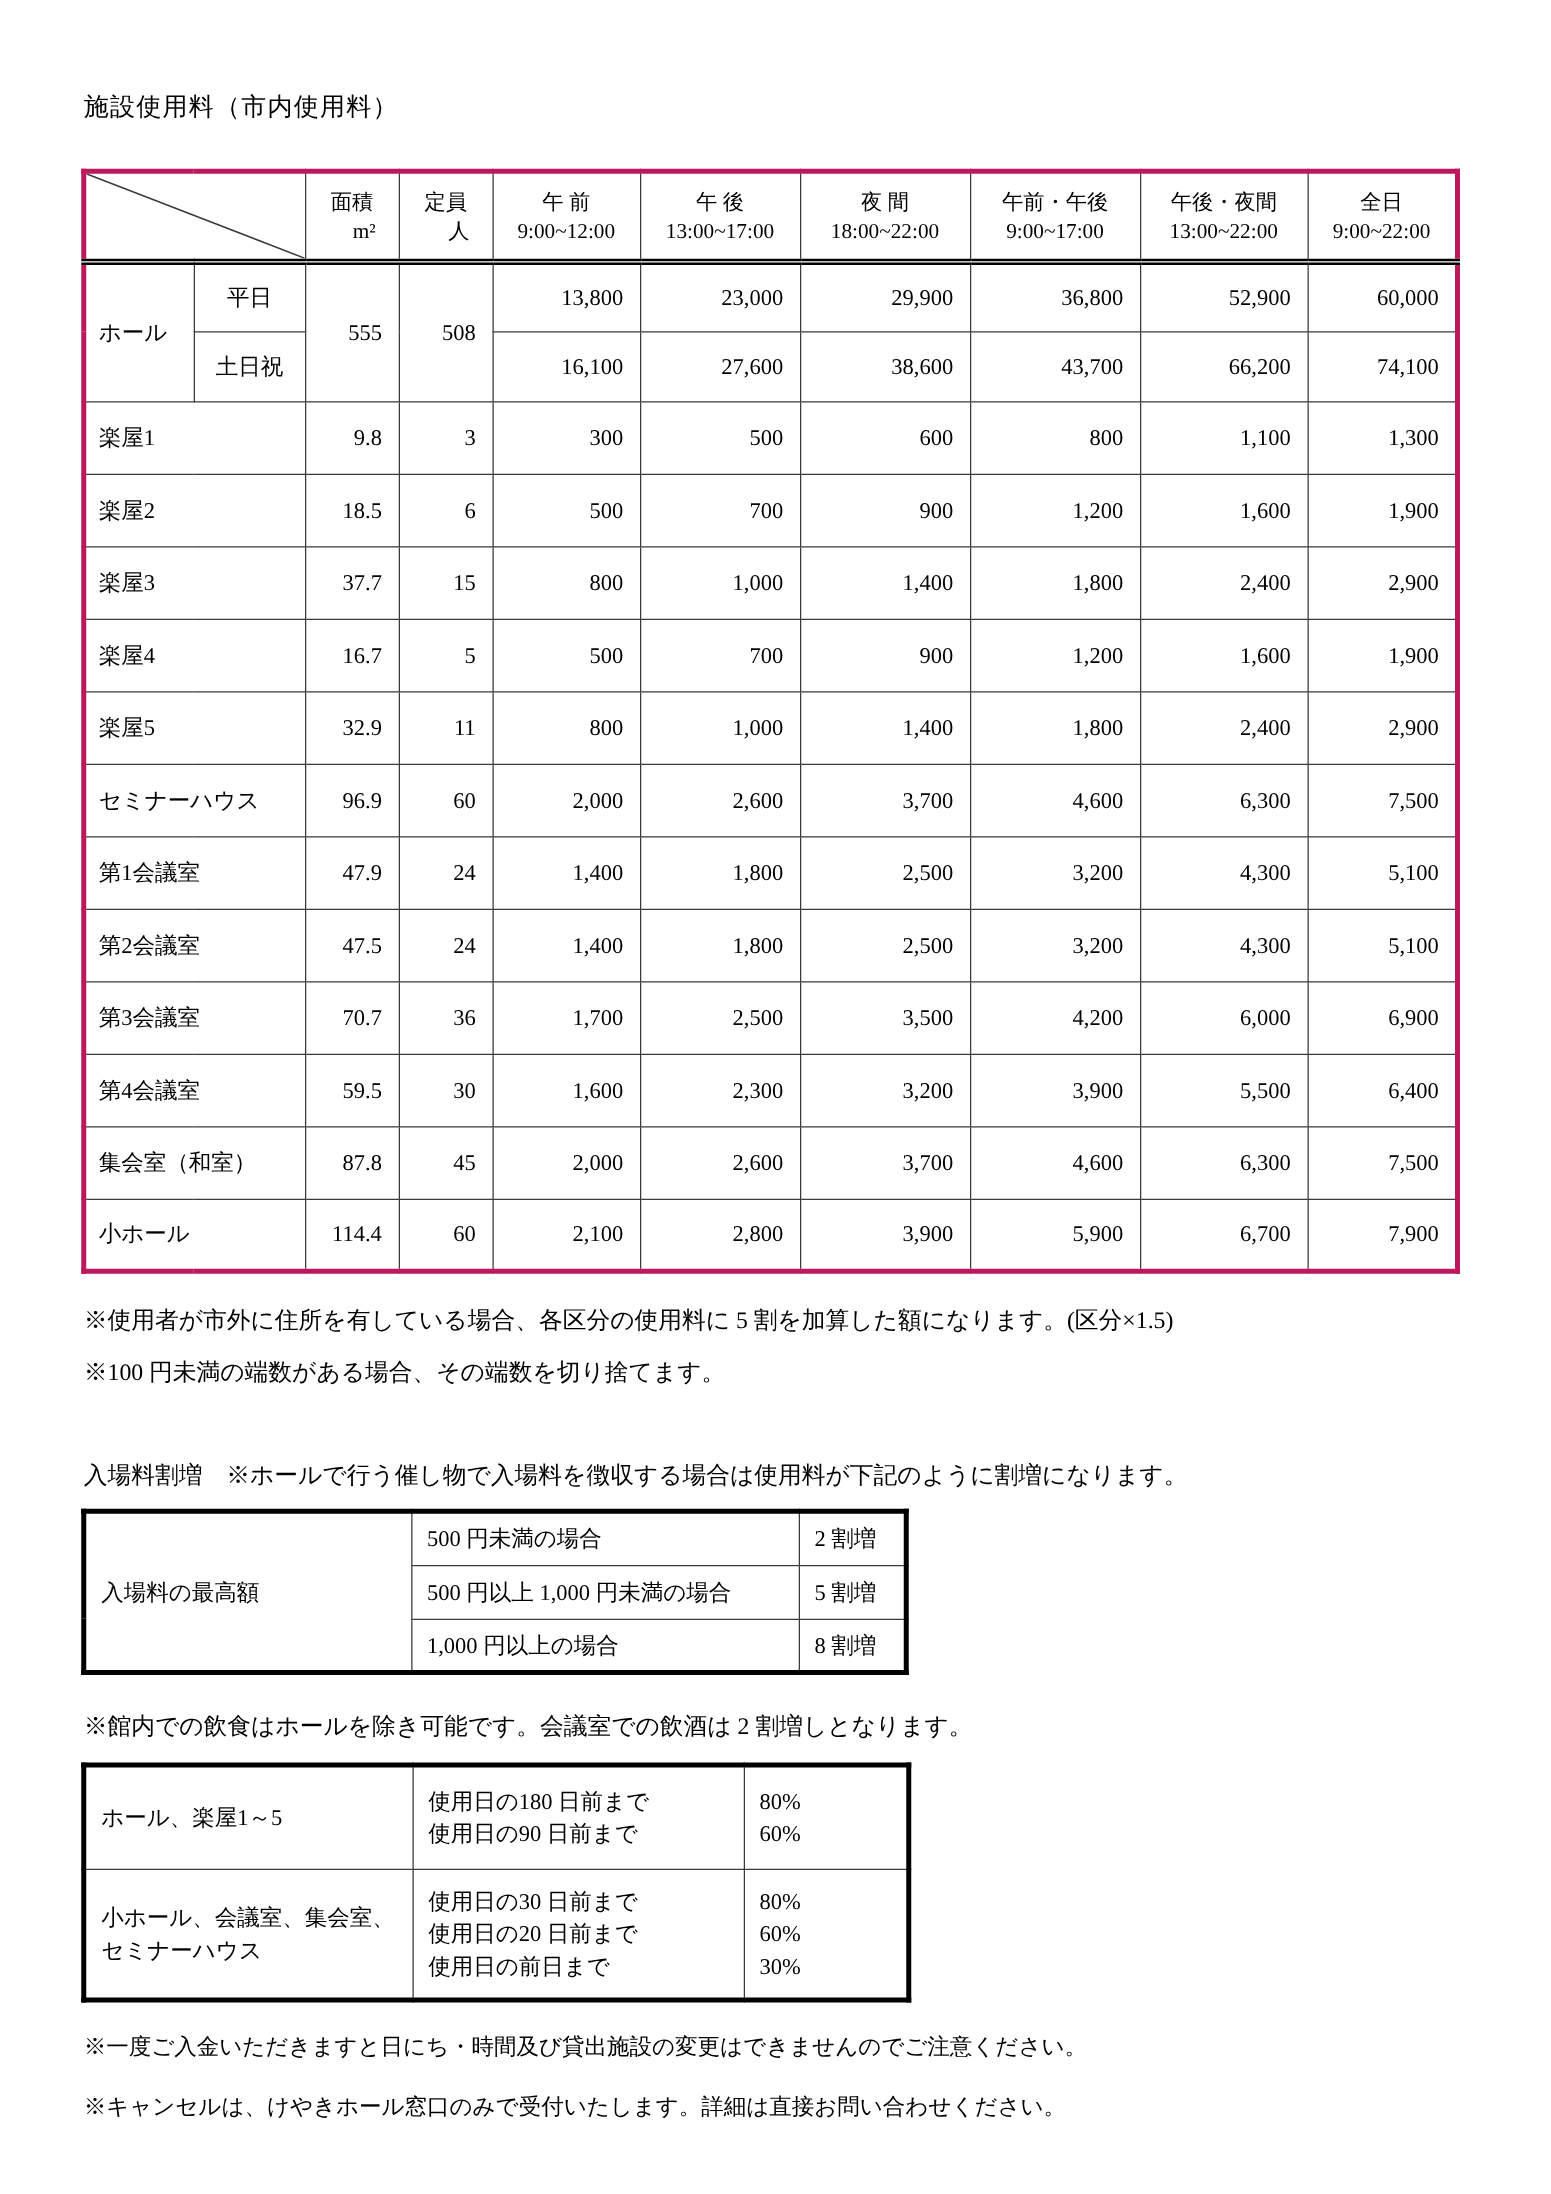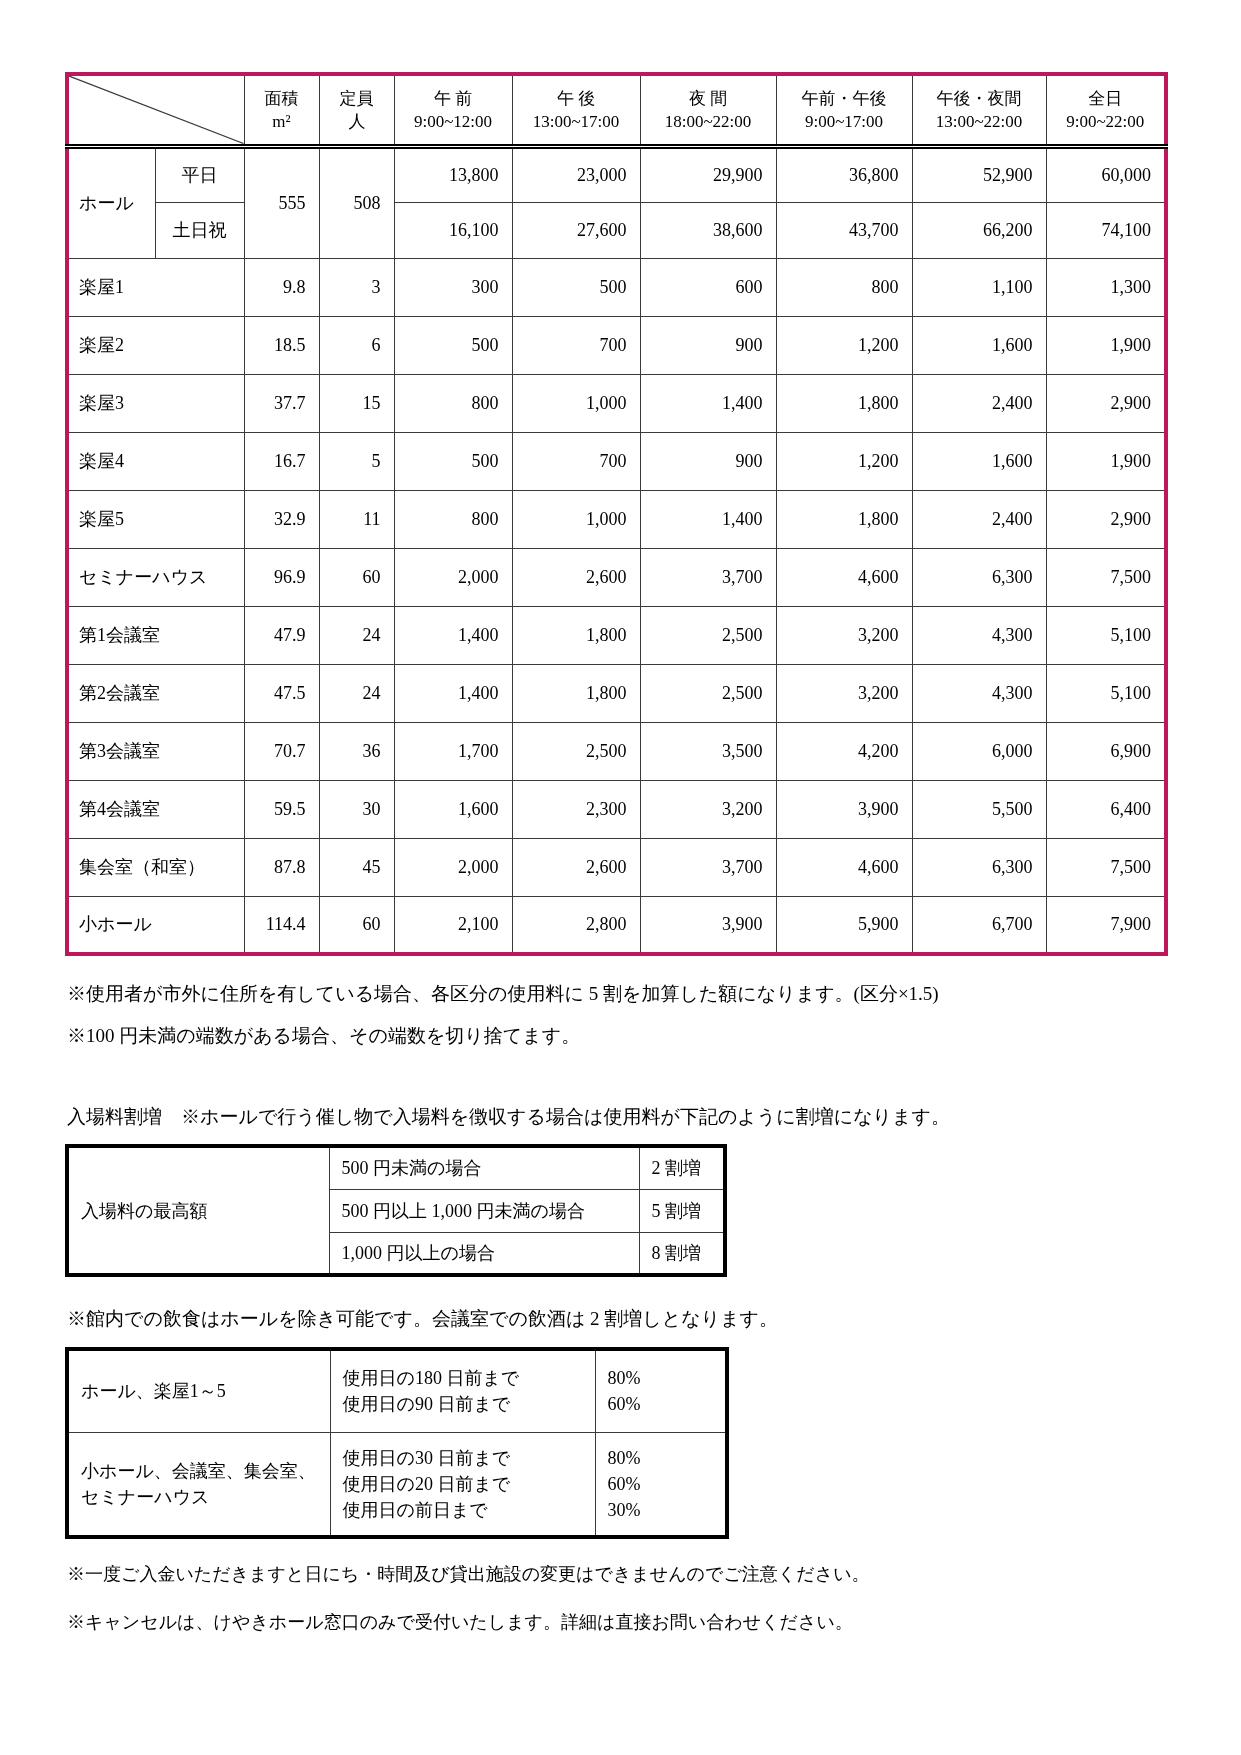--- a/index.html
+++ b/index.html
@@ -5,21 +5,21 @@
   html,body{margin:0;padding:0;background:#ffffff;color:#000;}
   body{width:1241px;min-height:1755px;font-family:"Liberation Serif","DejaVu Serif",serif;}
   .page{padding:72px 70px 40px 65px;}
   .title{font-size:20px;margin:0 0 36px 2px;font-weight:normal;letter-spacing:1px;}
 
   table{border-collapse:collapse;table-layout:fixed;}
   .main-table{width:1100px;border:4px solid #be185d;}
   .main-table th,.main-table td{border:1px solid #3a3a3a;vertical-align:middle;font-weight:normal;font-size:18px;overflow:hidden;}
   .main-table thead th{border-bottom:5px double #000;font-size:17px;text-align:center;padding:2px 0;}
   .hdr-2l{line-height:23px;}
-  .h-unit{text-align:right;padding-right:28px;}
+  .h-unit{text-align:right;padding-right:18px;}
   .name-cell{text-align:left;padding-left:10px;font-size:17px;}
   .sub-cell{text-align:center;font-size:17px;}
   .num{text-align:right;padding-right:13px;}
   .diag-cell{position:relative;padding:0;}
   .diag-cell svg{position:absolute;left:0;top:0;width:100%;height:100%;display:block;}
 
   .note{font-size:19px;margin:0 0 14px 2px;line-height:28px;}
   .note-first{margin-top:24px;}
   .section-heading{font-size:19px;margin:54px 0 14px 2px;}
 
@@ -29,20 +29,21 @@
   .cancel-table{width:660px;margin-top:14px;}
   .rate-cell{padding-left:14px;}
   .intro-line{font-size:19px;margin:20px 0 0 2px;}
   .bottom-note{font-size:18px;margin:22px 0 0 2px;line-height:26px;}
 </style>
 </head>
 <body>
 
 <div class="page">
 
+  <h1 class="title">施設使用料（市内使用料）</h1>
 
   <table class="main-table">
     <colgroup>
       <col style="width:88px">
         <col style="width:89px">
         <col style="width:75px">
         <col style="width:75px">
       <col style="width:118px">
         <col style="width:128px">
         <col style="width:136px">

